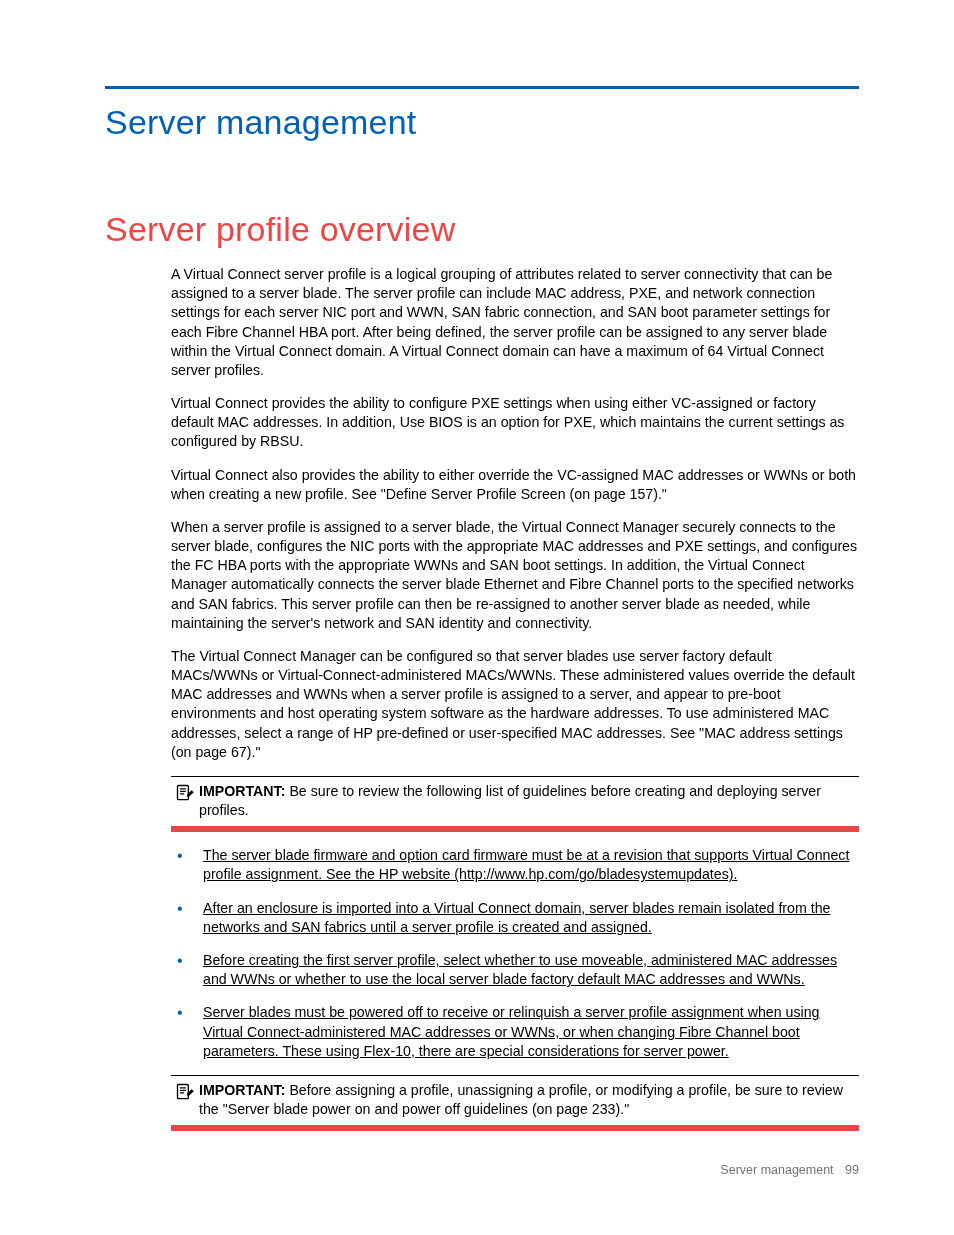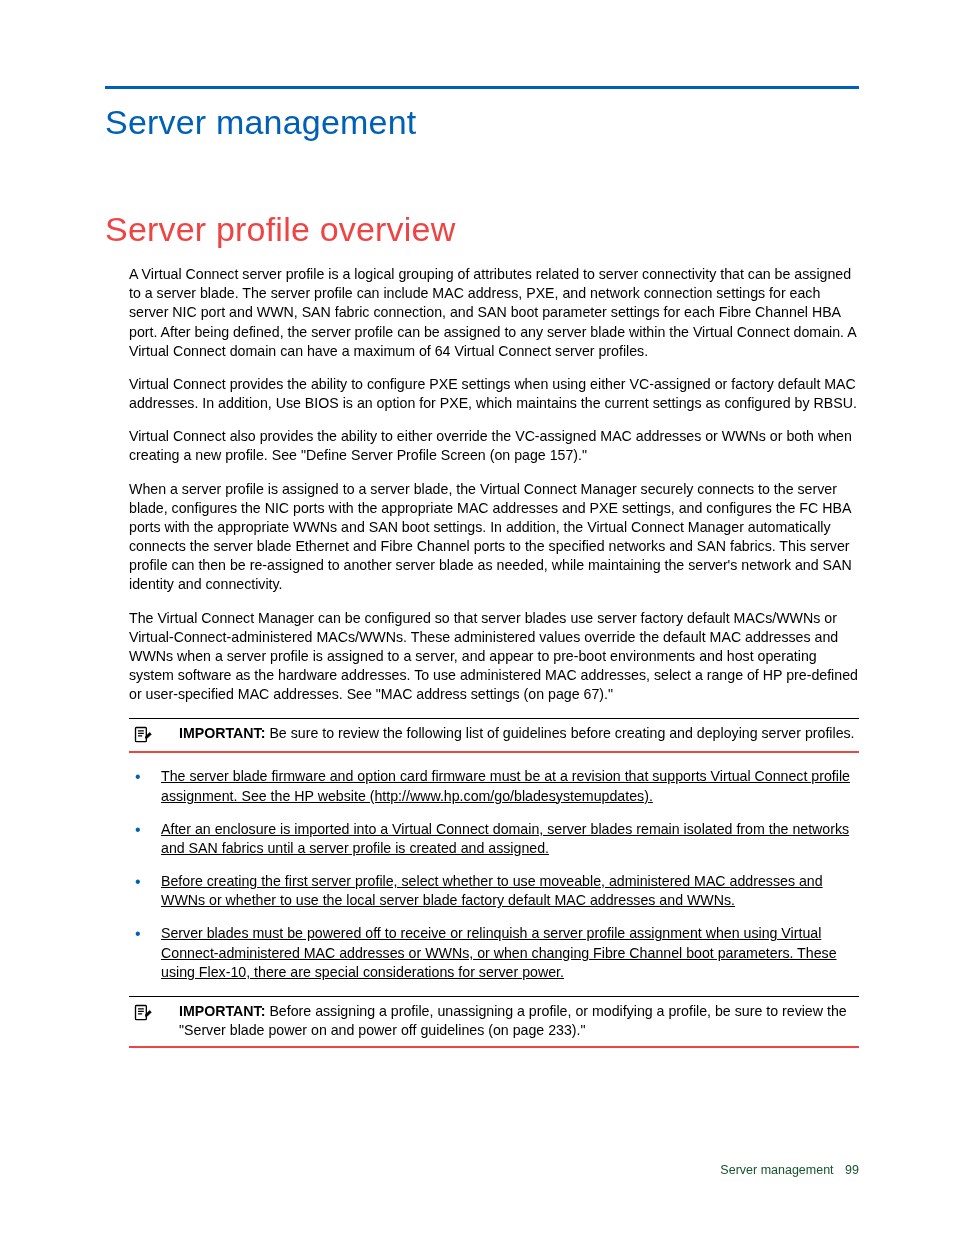--- a/index.html
+++ b/index.html
@@ -24,36 +24,35 @@
     margin-bottom: 68px;
   }
   h1.section {
     font-weight: 300;
     font-size: 34px;
     color: #ef4444;
     letter-spacing: 0.2px;
     margin-bottom: 16px;
   }
   .body-col {
-    margin-left: 24px;
+    margin-left: 66px;
   }
   p.body {
     font-size: 14.2px;
     line-height: 1.35;
     margin-bottom: 14px;
     color: #000;
   }
   
   .callout {
     border-top: 1px solid #000;
-    border-bottom: 2px solid #ef4444;
+    border-bottom: 6px solid #ef4444;
     padding: 5px 0 6px 0;
     margin: 6px 0 14px 0;
     display: flex;
-    gap: 22px;
     align-items: flex-start;
     font-size: 14.2px;
     line-height: 1.35;
   }
   .callout .icon-slot {
     flex: 0 0 28px;
     display: flex;
     justify-content: center;
     padding-top: 1px;
   }
@@ -85,21 +84,21 @@
     color: #0060b5;
     font-size: 16px;
     line-height: 1.2;
   }
   
   .footer {
     position: absolute;
     bottom: 58px;
     right: 95px;
     font-size: 12.5px;
-    color: #14532d;
+    color: #737373;
   }
   .footer .sect { margin-right: 8px; }
   
   svg.note-icon { width: 20px; height: 20px; }
 </style>
 </head>
 <body>
 
 <div class="page">
   <div class="rule-top"></div>

